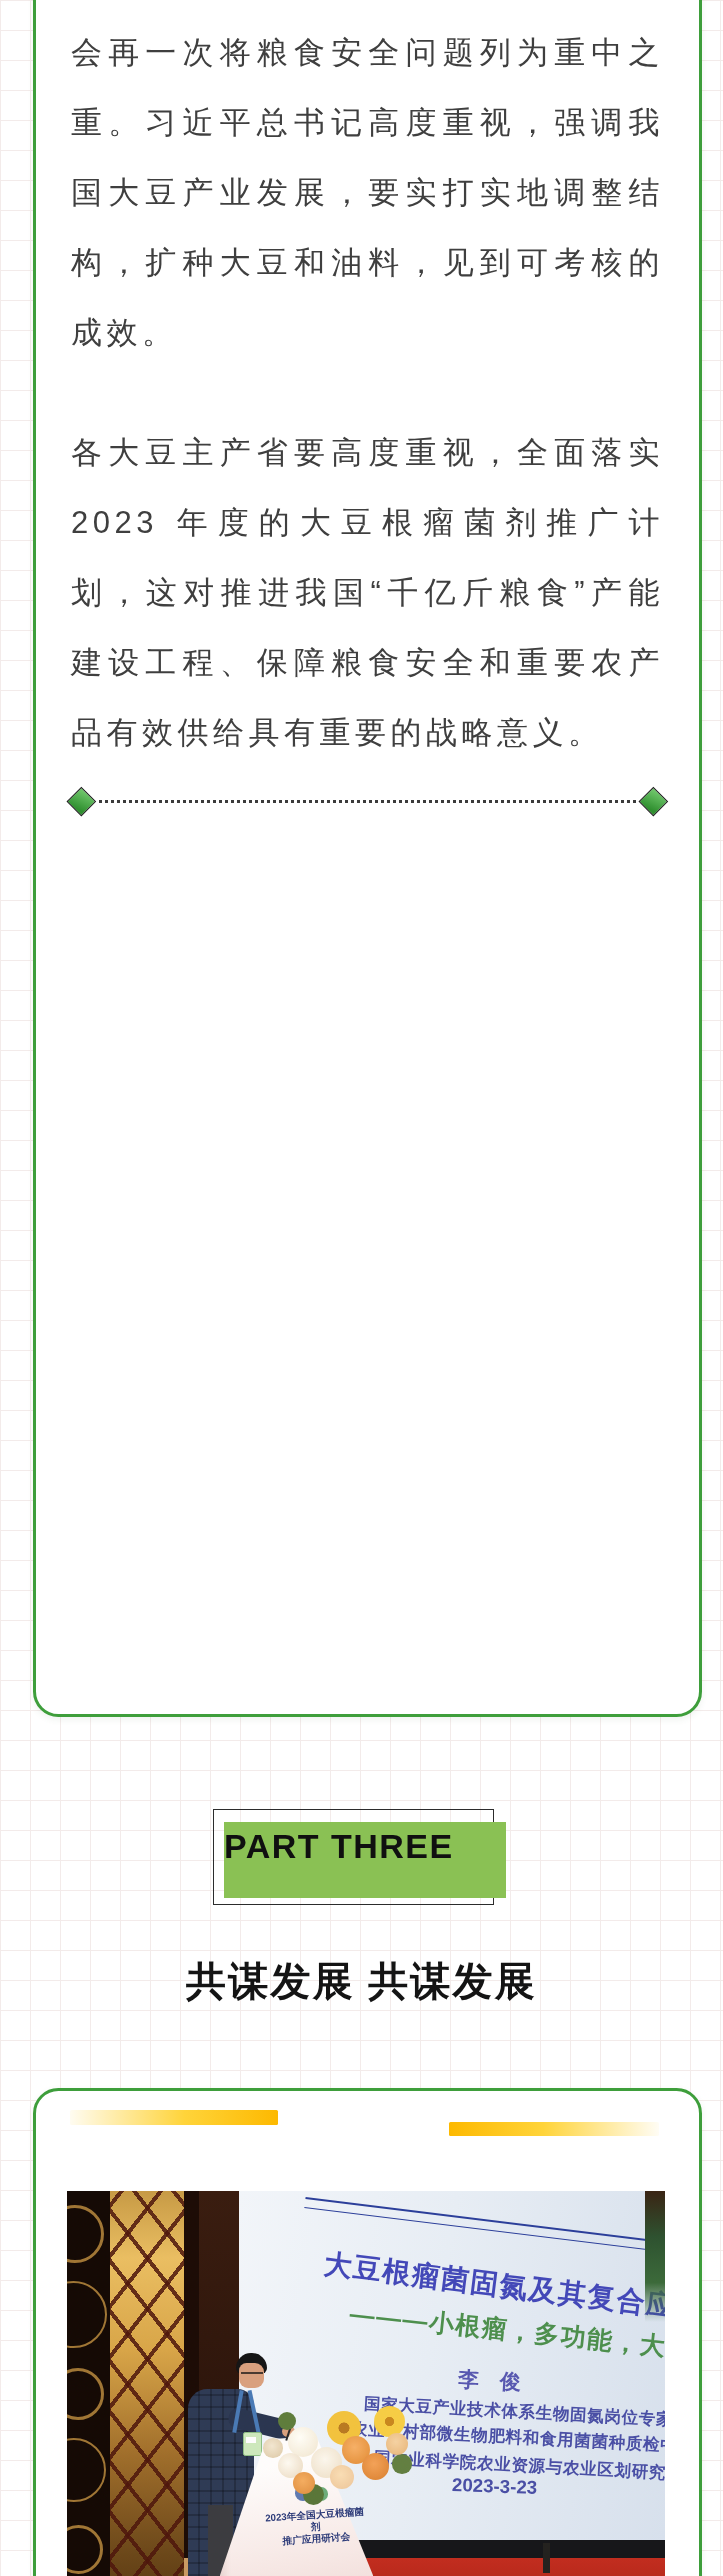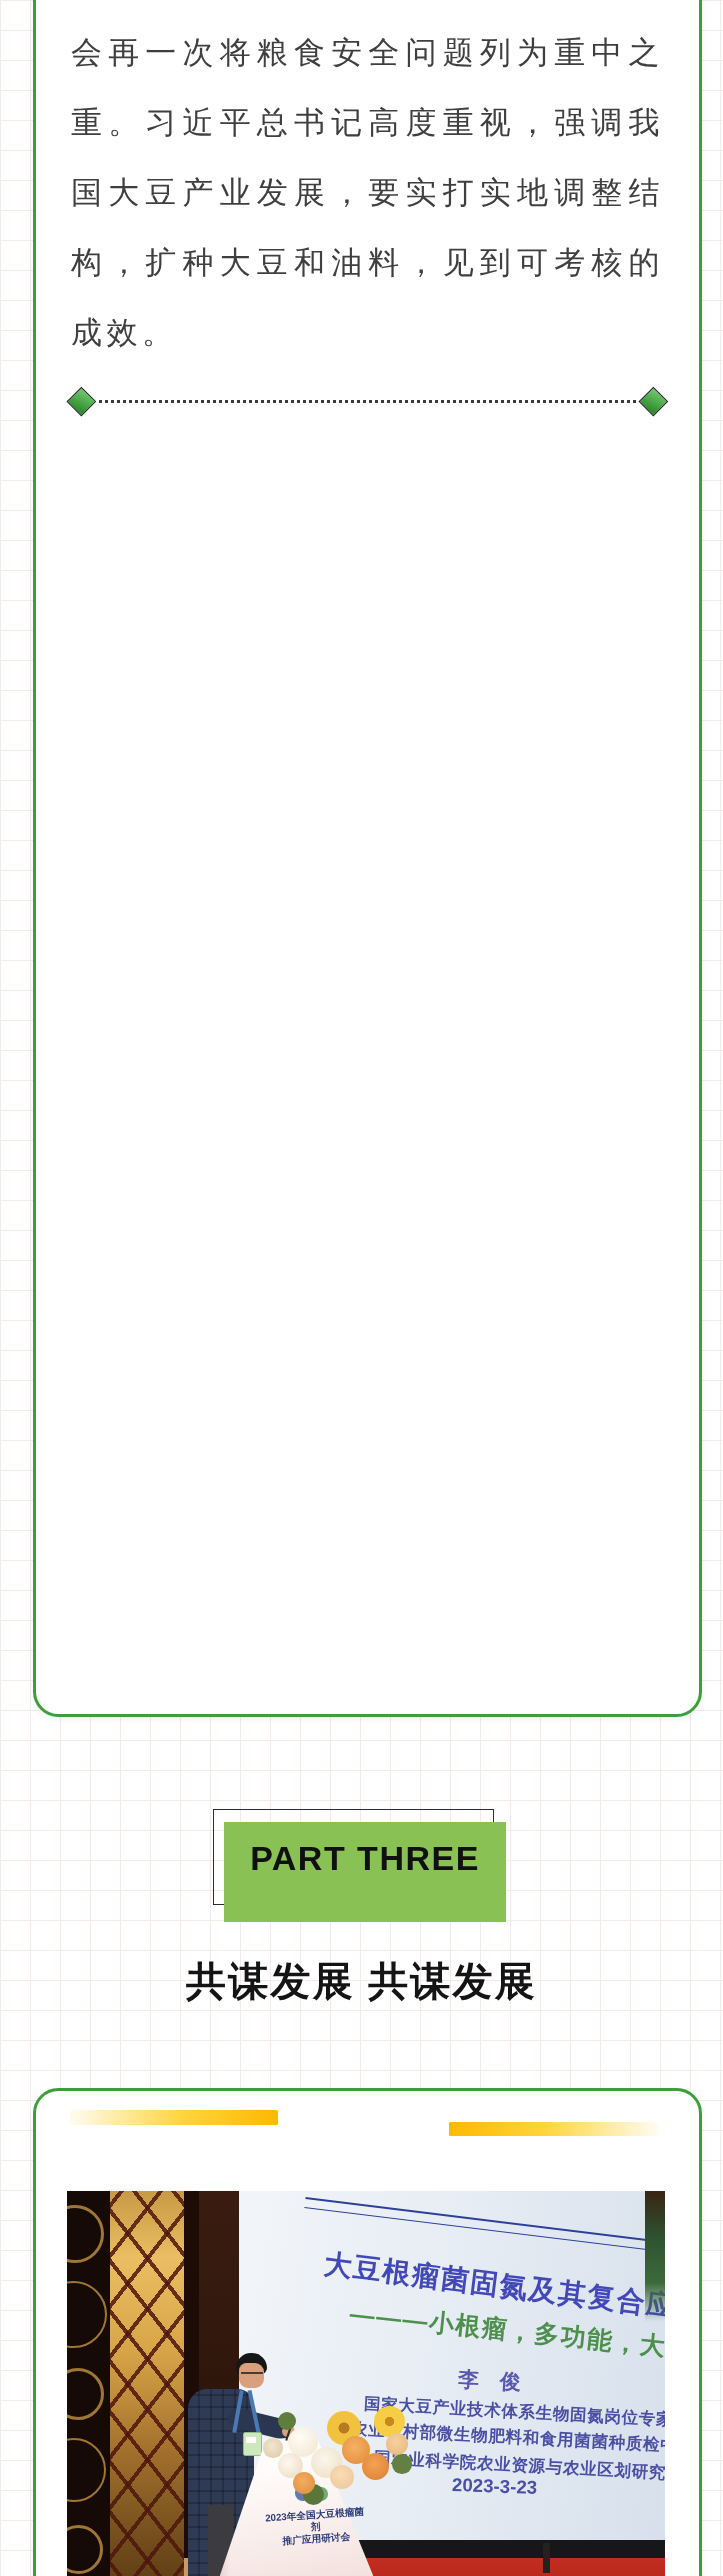--- a/index.html
+++ b/index.html
@@ -45,23 +45,23 @@
     flex:1 1 auto;height:0;margin:0 7.5px;
     border-top:3px dotted #3b3b3b;
   }
 
   
   .outline-box{
     left:213px;top:1809px;width:279px;height:94px;
     border:1.5px solid #2c2c2c;background:transparent;
   }
   .green-box{
-    left:224px;top:1822px;width:282px;height:100px;
+    left:224px;top:1822px;width:282px;height:76px;
     background:#8ac154;
-    display:flex;align-items:center;justify-content:center;
+    display:flex;align-items:center;
     padding-bottom:28px;box-sizing:border-box;
   }
   .part-label{
     font-size:34px;font-weight:700;letter-spacing:1.5px;color:#101010;
   }
   .section-title{
     left:0;top:1954px;width:723px;text-align:center;
     font-size:40px;font-weight:700;letter-spacing:2.2px;color:#141414;
   }
 
@@ -164,20 +164,21 @@
 
   
   .bloom{border-radius:50%;}
 </style>
 </head>
 <body>
 
 <div class="abs card card1">
   <div class="card1-content">
     <p>安全，国之大者。刚刚闭幕的中央两会再一次将粮食安全问题列为重中之重。习近平总书记高度重视，强调我国大豆产业发展，要实打实地调整结构，扩种大豆和油料，见到可考核的成效。</p>
+    <p>各大豆主产省要高度重视，全面落实2023 年度的大豆根瘤菌剂推广计划，这对推进我国“千亿斤粮食”产能建设工程、保障粮食安全和重要农产品有效供给具有重要的战略意义。</p>
   </div>
   <div class="divider">
     <div class="diamond"></div>
     <div class="dotline"></div>
     <div class="diamond"></div>
   </div>
 </div>
 
 <div class="abs outline-box"></div>
 <div class="abs green-box">

